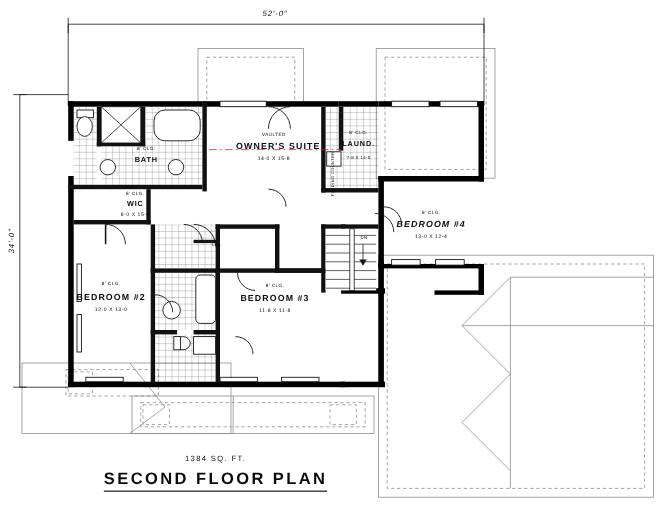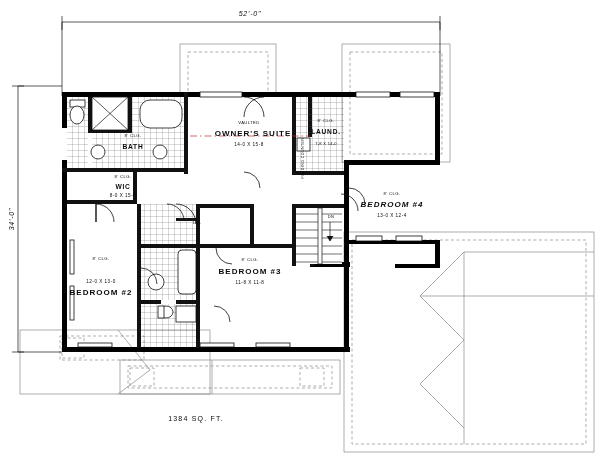--- a/index.html
+++ b/index.html
@@ -243,25 +243,26 @@
   <div class="lbl clg" style="left:326px;top:120px;">8' CLG.</div>
   <div class="lbl roomsm" style="left:326px;top:131px;">LAUND.</div>
   <div class="lbl tiny" style="left:326px;top:143px;">7-8 X 14-0</div>
   <div class="lbl vtxt" style="left:303px;top:158px;">FOLDING COUNTER</div>
 
   <div class="lbl clg" style="left:392px;top:193px;">8' CLG.</div>
   <div class="lbl room" style="left:392px;top:204px;font-style:italic;">BEDROOM #4</div>
   <div class="lbl dim" style="left:392px;top:215px;">13-0 X 12-4</div>
 
   <div class="lbl clg" style="left:101px;top:258px;">8' CLG.</div>
-  <div class="lbl room" style="left:101px;top:270px;margin-top:22px;">BEDROOM #2</div>
+  <div class="lbl room" style="left:101px;top:270px;">BEDROOM #2</div>
   <div class="lbl dim" style="left:101px;top:281px;">12-0 X 13-0</div>
 
   <div class="lbl clg" style="left:250px;top:259px;">8' CLG.</div>
   <div class="lbl room" style="left:250px;top:271px;">BEDROOM #3</div>
   <div class="lbl dim" style="left:250px;top:282px;">11-8 X 11-8</div>
 
   <div class="lbl tiny" style="left:197px;top:222px;">LIN.</div>
   <div class="lbl tiny" style="left:331px;top:216px;">DN</div>
 
   <div class="lbl sqft" style="left:196px;top:418px;">1384 SQ. FT.</div>
+  <div class="lbl title uline" style="left:196px;top:437px;">SECOND FLOOR PLAN</div>
 
 </div>
 
 </body></html>

